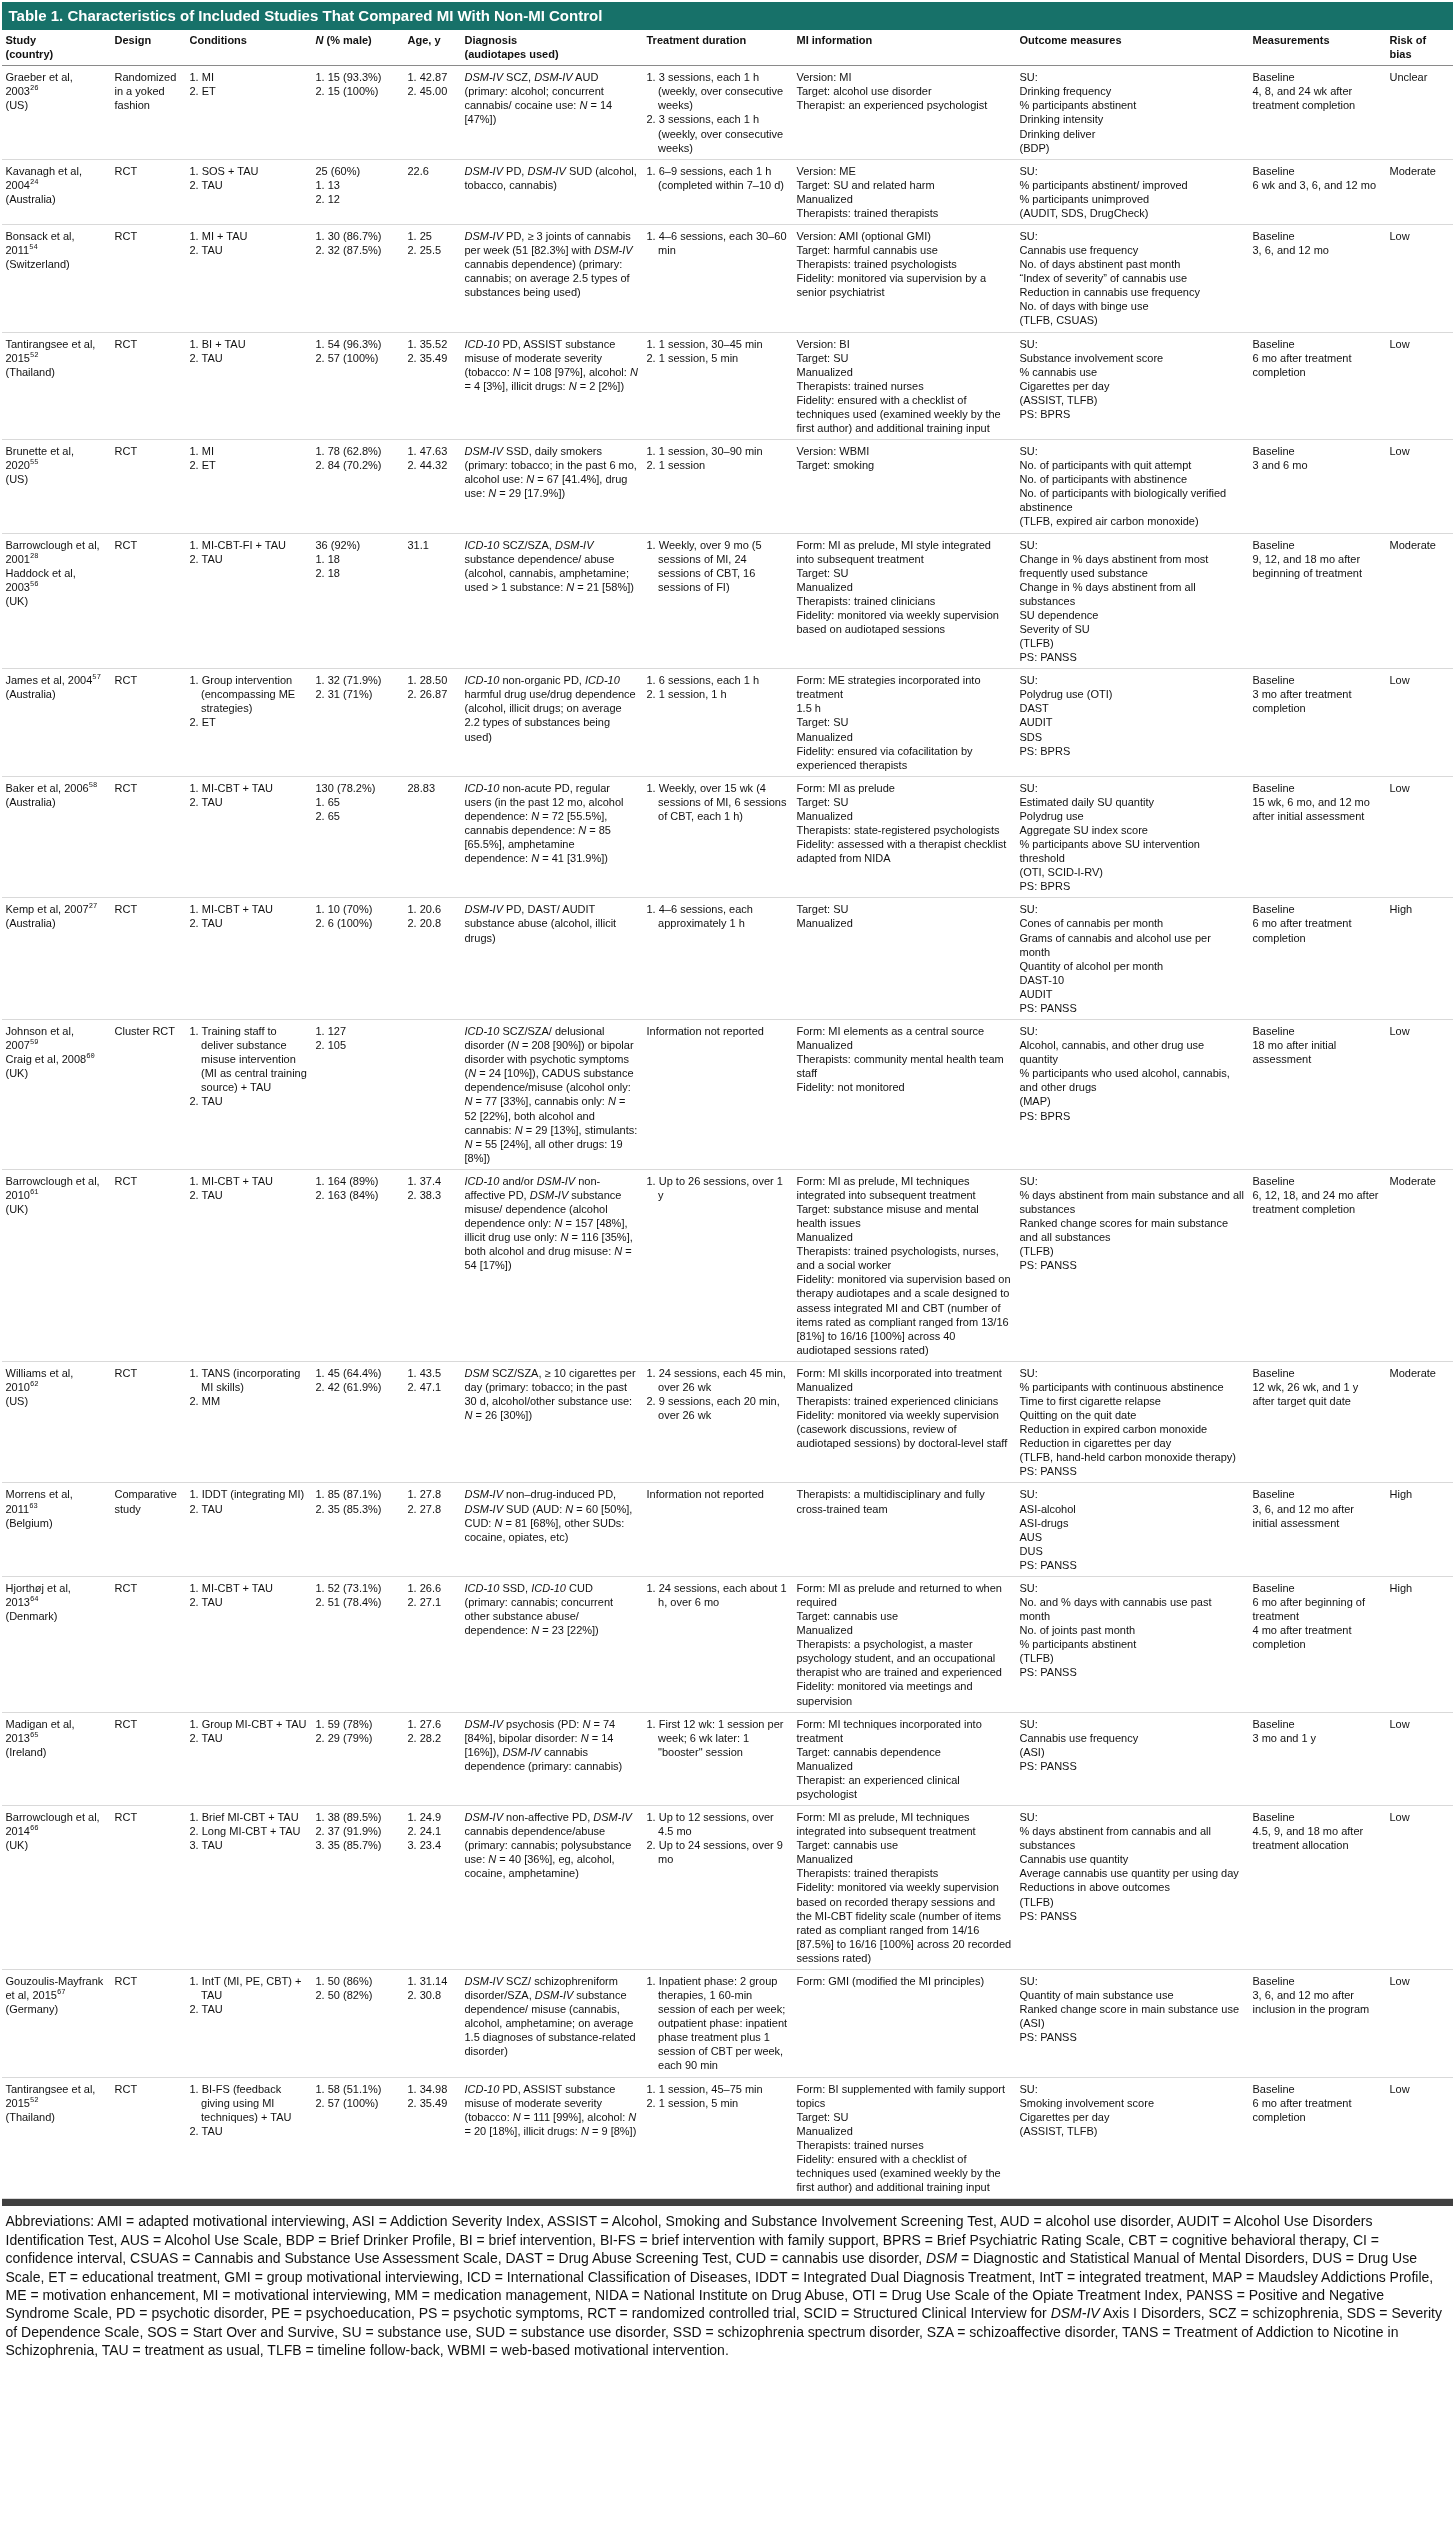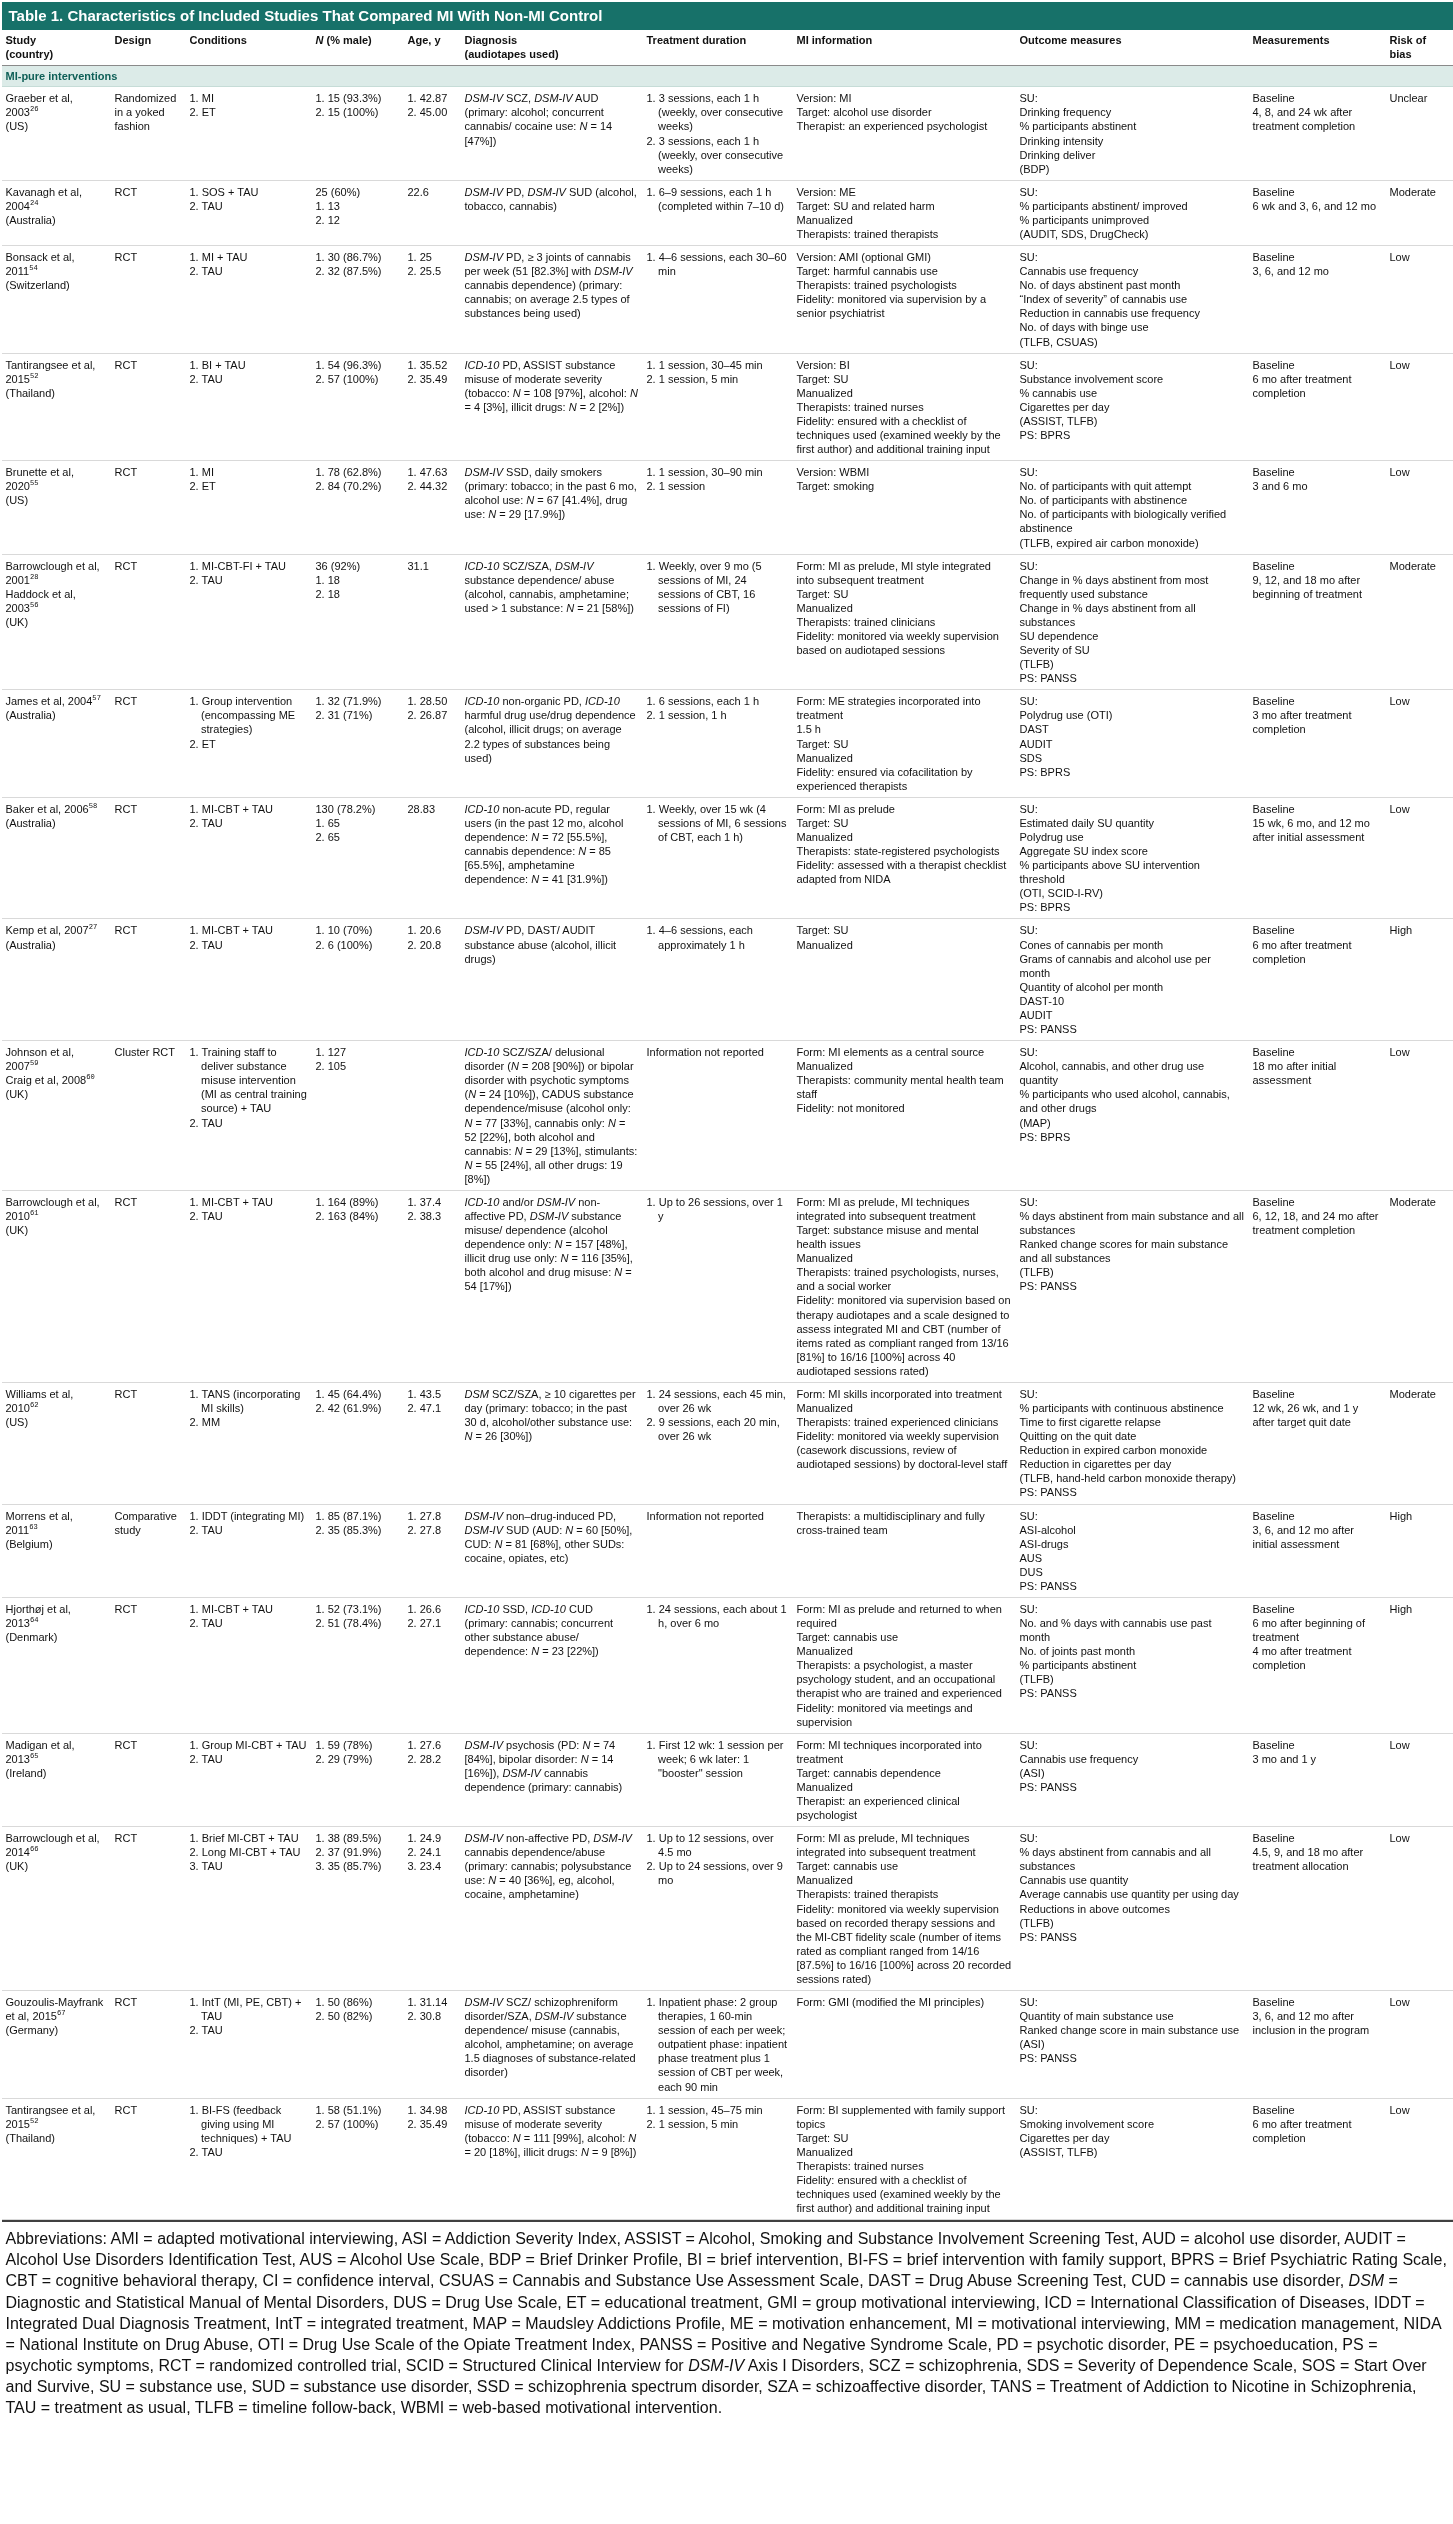--- a/index.html
+++ b/index.html
@@ -40,24 +40,24 @@
   }
   tr.data-row td { border-bottom: 0.5px solid #d9d9d9; }
   tr.section-row td {
     background: #dcebe8;
     color: #0f5f57;
     font-weight: bold;
     padding: 3px 4px;
     border-bottom: 0.5px solid #c6dcd7;
   }
   .footnote {
-    font-size: 16px;
+    font-size: 14px;
     line-height: 1.32;
     padding: 6px 4px 3px 4px;
-    border-top: 2px solid #404040;
+    border-top: 7px solid #404040;
   }
   sup { font-size: 0.65em; line-height: 0; font-family: Liberation Mono, monospace; }
   .ln { min-height: 1.1em; }
   .num { padding-left: 1.05em; text-indent: -1.05em; }
 </style>
 </head>
 <body>
 
 <div class="table-wrap">
   <div class="title-bar">Table 1. Characteristics of Included Studies That Compared MI With Non-MI Control</div>
@@ -109,25 +109,20 @@
           <th>
             <div class="ln">Measurements</div>
           </th>
           <th>
             <div class="ln">Risk of</div>
             <div class="ln">bias</div>
           </th>
         </tr>
     </thead>
     <tbody id="table-body">
-        <tr class="section-row">
-          <td colspan="11">
-            <div class="ln">MI-pure interventions</div>
-          </td>
-        </tr>
         <tr class="data-row">
           <td>
             <div class="ln">Graeber et al,</div>
             <div class="ln">2003<sup>26</sup></div>
             <div class="ln">(US)</div>
           </td>
           <td>
             <div class="ln">Randomized</div>
             <div class="ln">in a yoked</div>
             <div class="ln">fashion</div>

